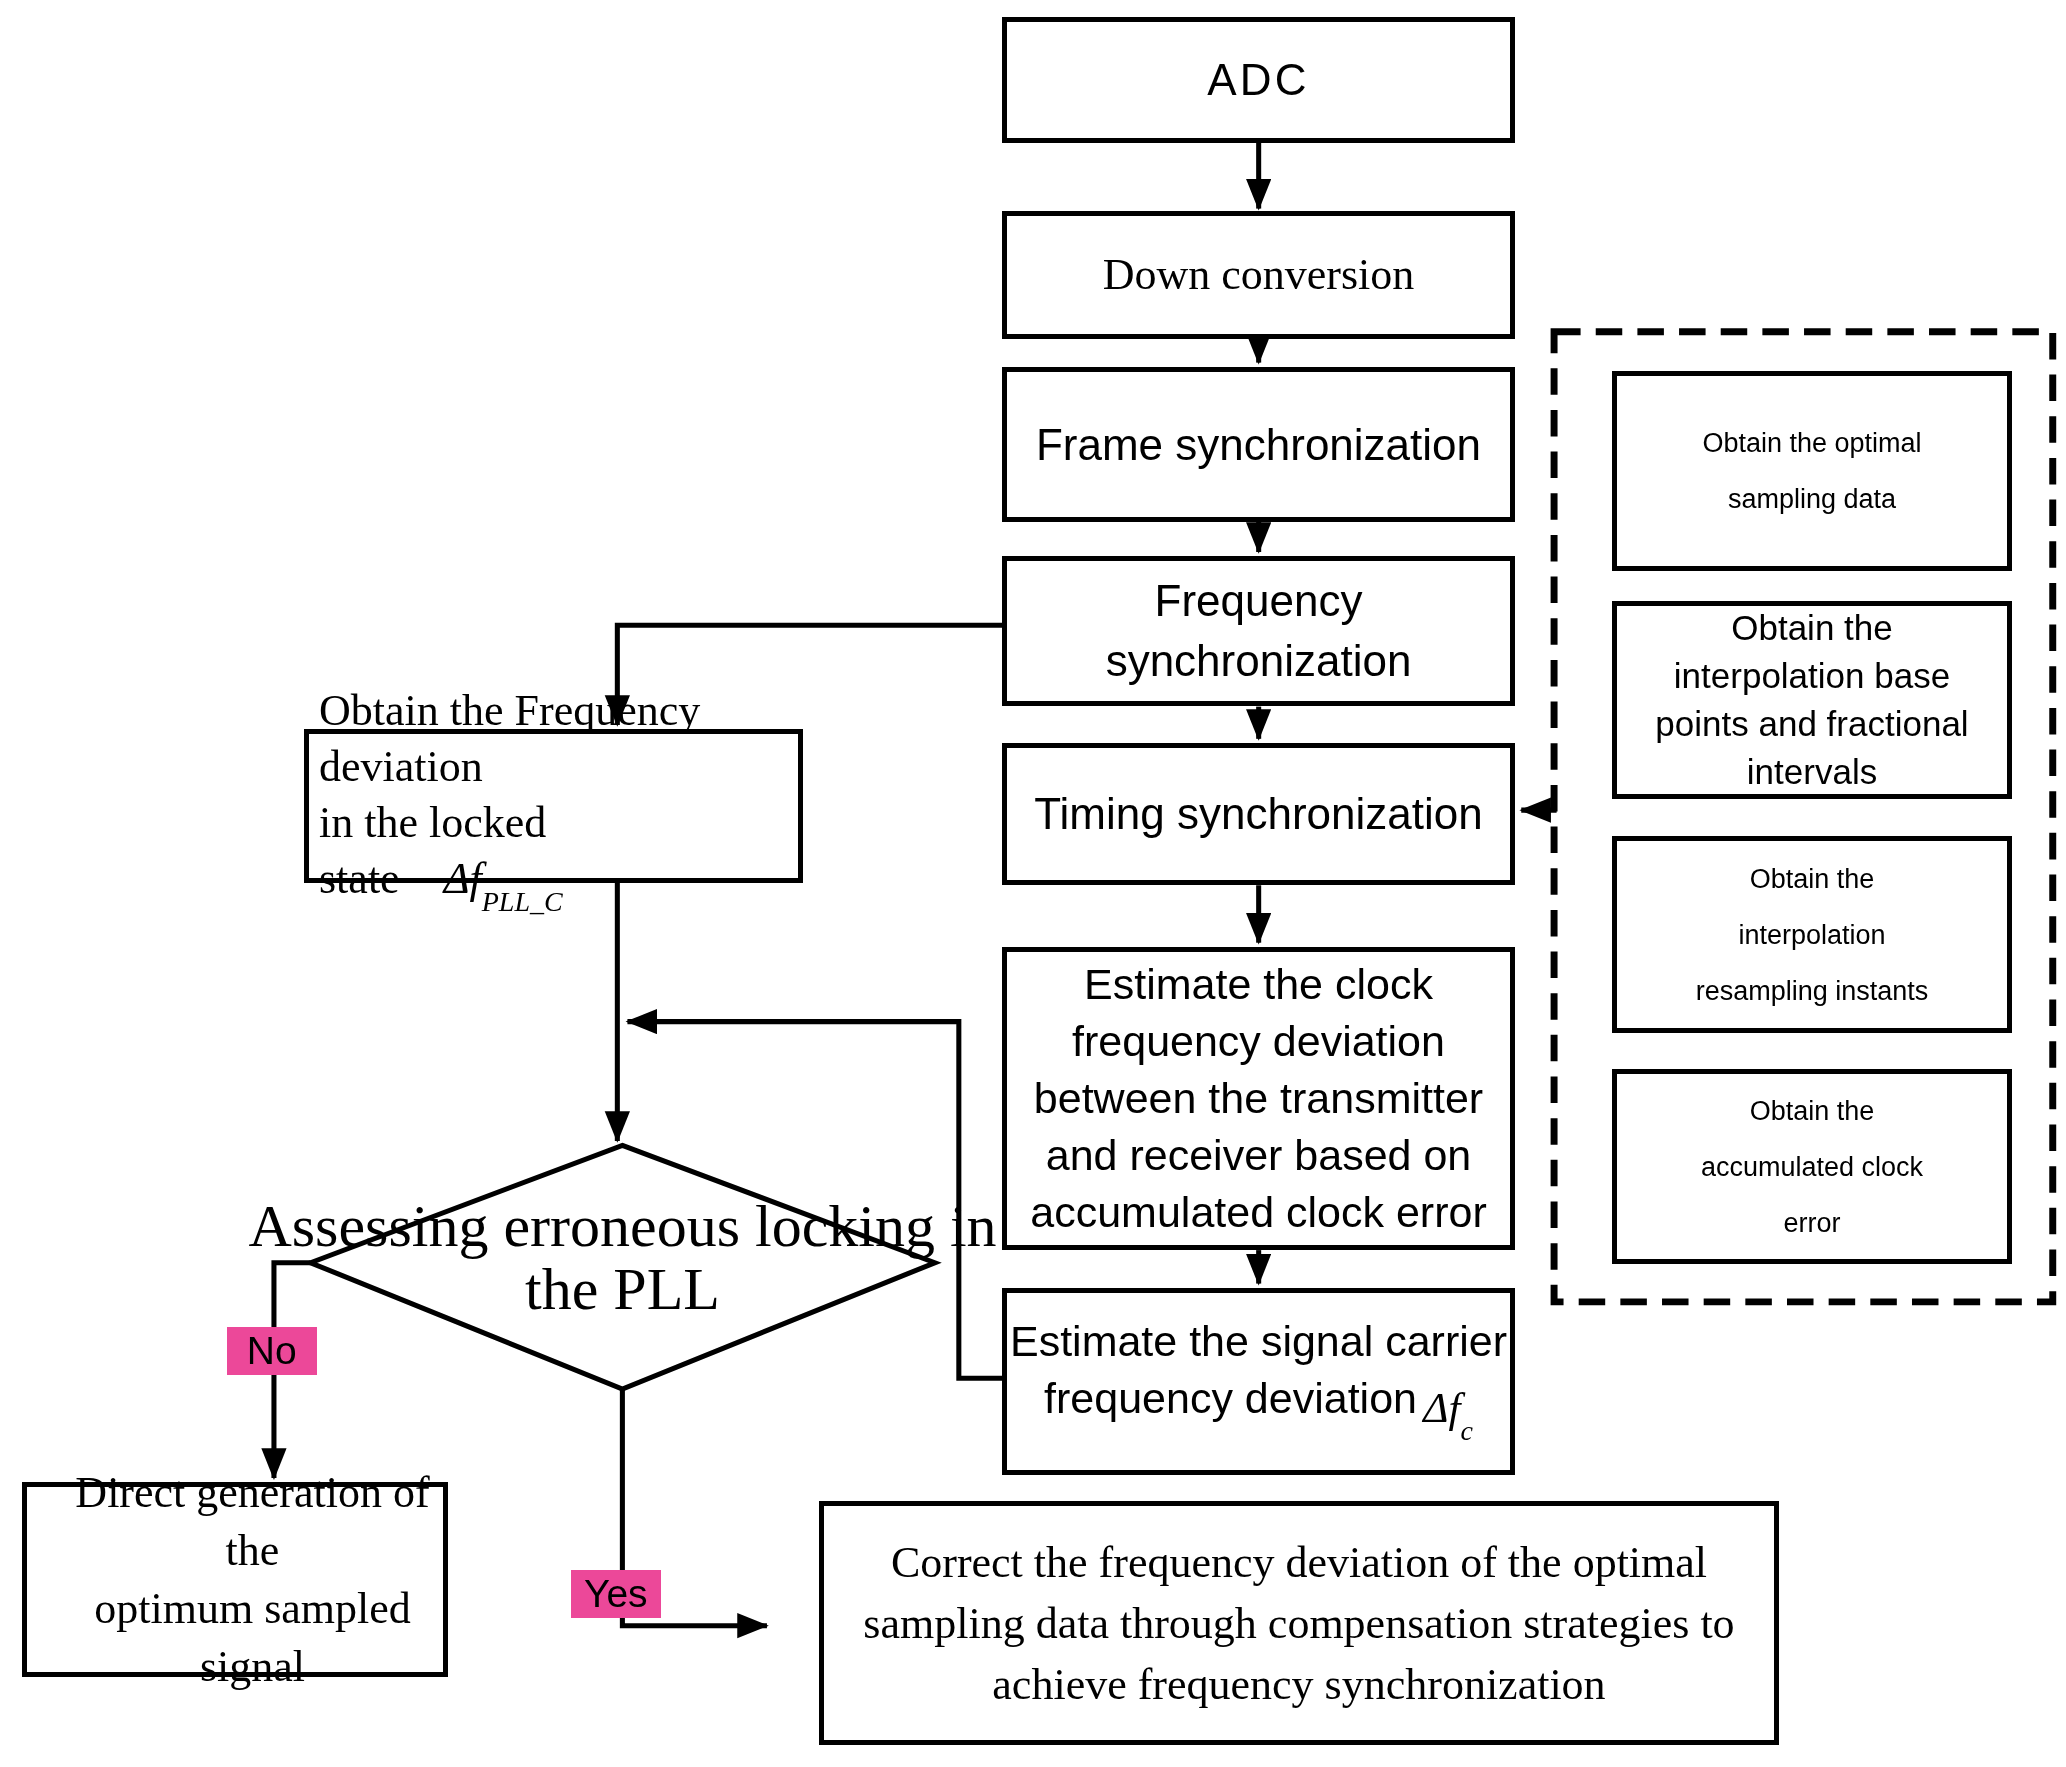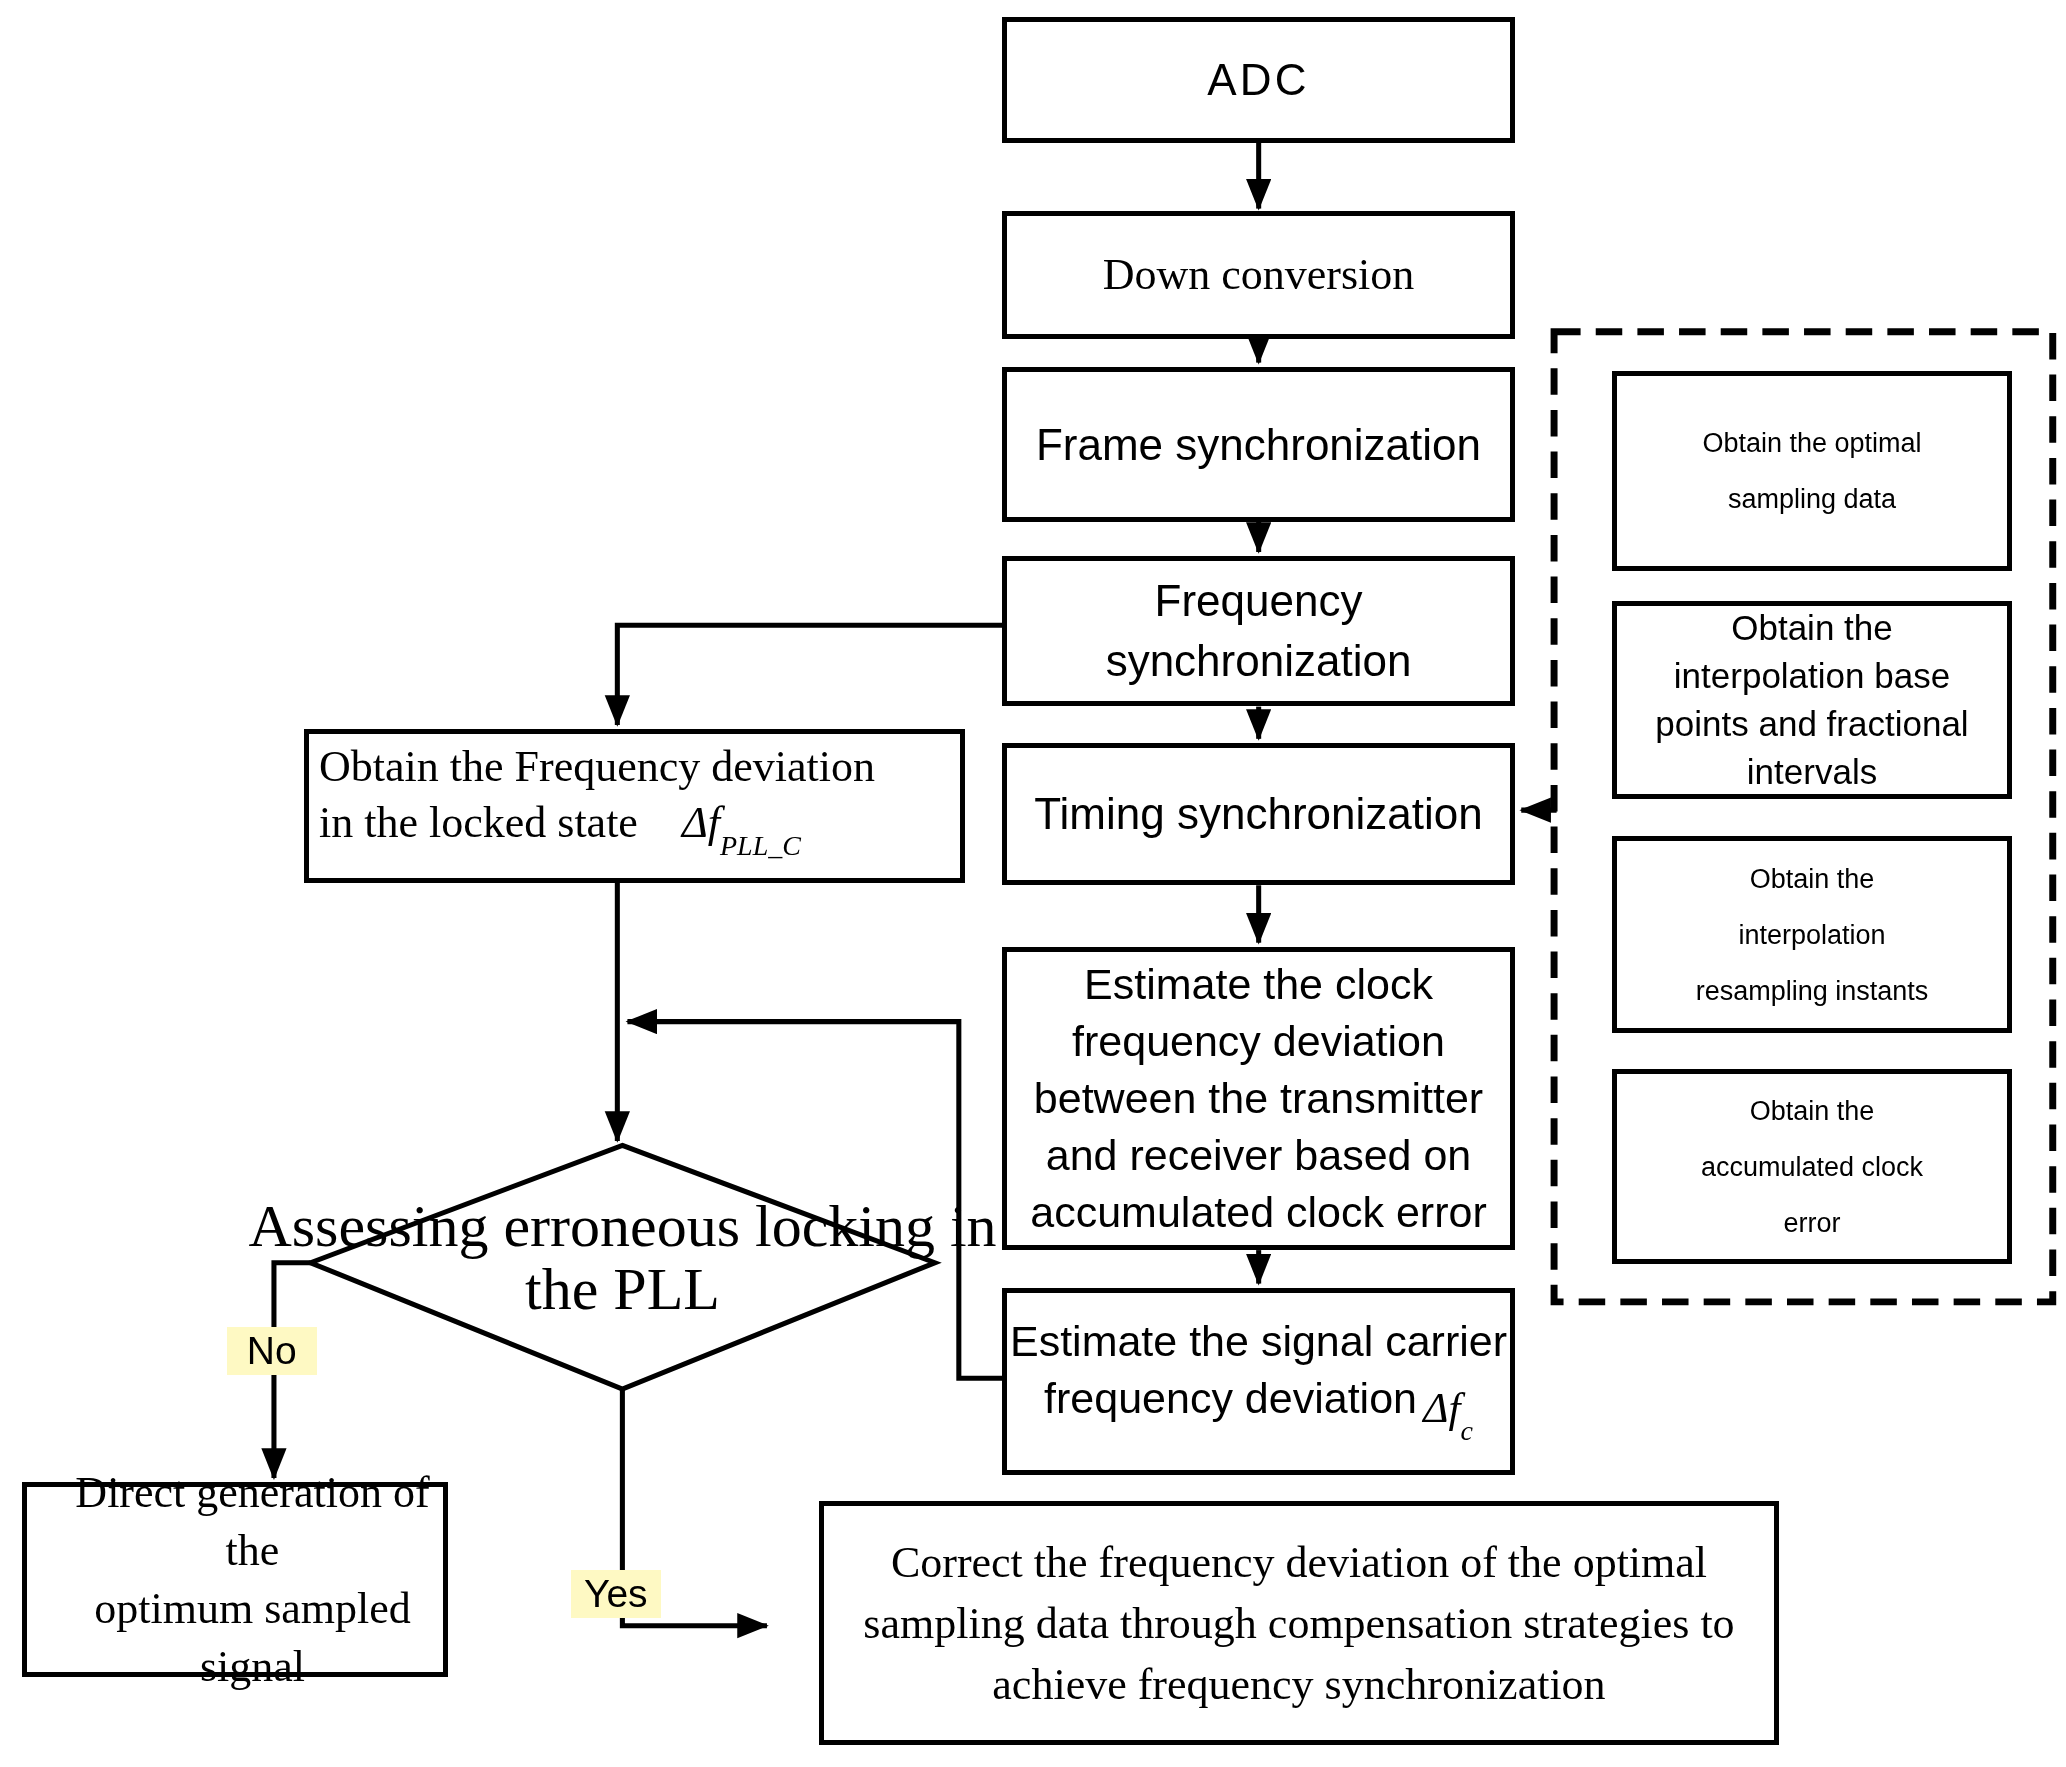--- a/index.html
+++ b/index.html
@@ -32,21 +32,21 @@
   .f56{font-size:35px;line-height:48px;}
   .decision-text{
     position:absolute;
     text-align:center;
     font-family:"Liberation Serif", serif;
     font-size:60px;
     line-height:63px;
   }
   .edge-label{
     position:absolute;
-    background:#fef9c3;
+    background:#ec4899;
     font-family:"Liberation Sans", sans-serif;
     font-size:39px;
     line-height:45px;
     text-align:center;
     padding:1.3px 3.8px;
   }
   .math-sub{
     font-size:28px;
     vertical-align:-17.7px;
     font-style:italic;
@@ -132,21 +132,21 @@
 
   <div class="box sans f68" style="left:1002px;top:1288px;width:513px;height:187px;">
     <div>
       <span>Estimate the signal carrier</span>
     </div>
     <div>
       <span>frequency deviation</span><span class="math-main" style="position:relative;top:8.8px;margin-left:6.3px;"><span>Δf</span><span class="math-sub">c</span></span>
     </div>
   </div>
 
-  <div class="box serif f70" id="node-obtain-freq" style="left:304px;top:729px;width:661px;height:154px;">
+  <div class="box serif f70" id="node-obtain-freq" style="left:304px;top:729px;width:499px;height:154px;">
     <div>
       <span>Obtain the Frequency deviation</span>
     </div>
     <div>
       <span>in the locked state</span><span class="math-main" style="margin-left:44px;"><span>Δf</span><span class="math-sub">PLL_C</span></span>
     </div>
   </div>
 
   <div class="decision-text preline" style="left:212px;top:1195px;width:821px;">Assessing erroneous locking in
 the PLL</div>

